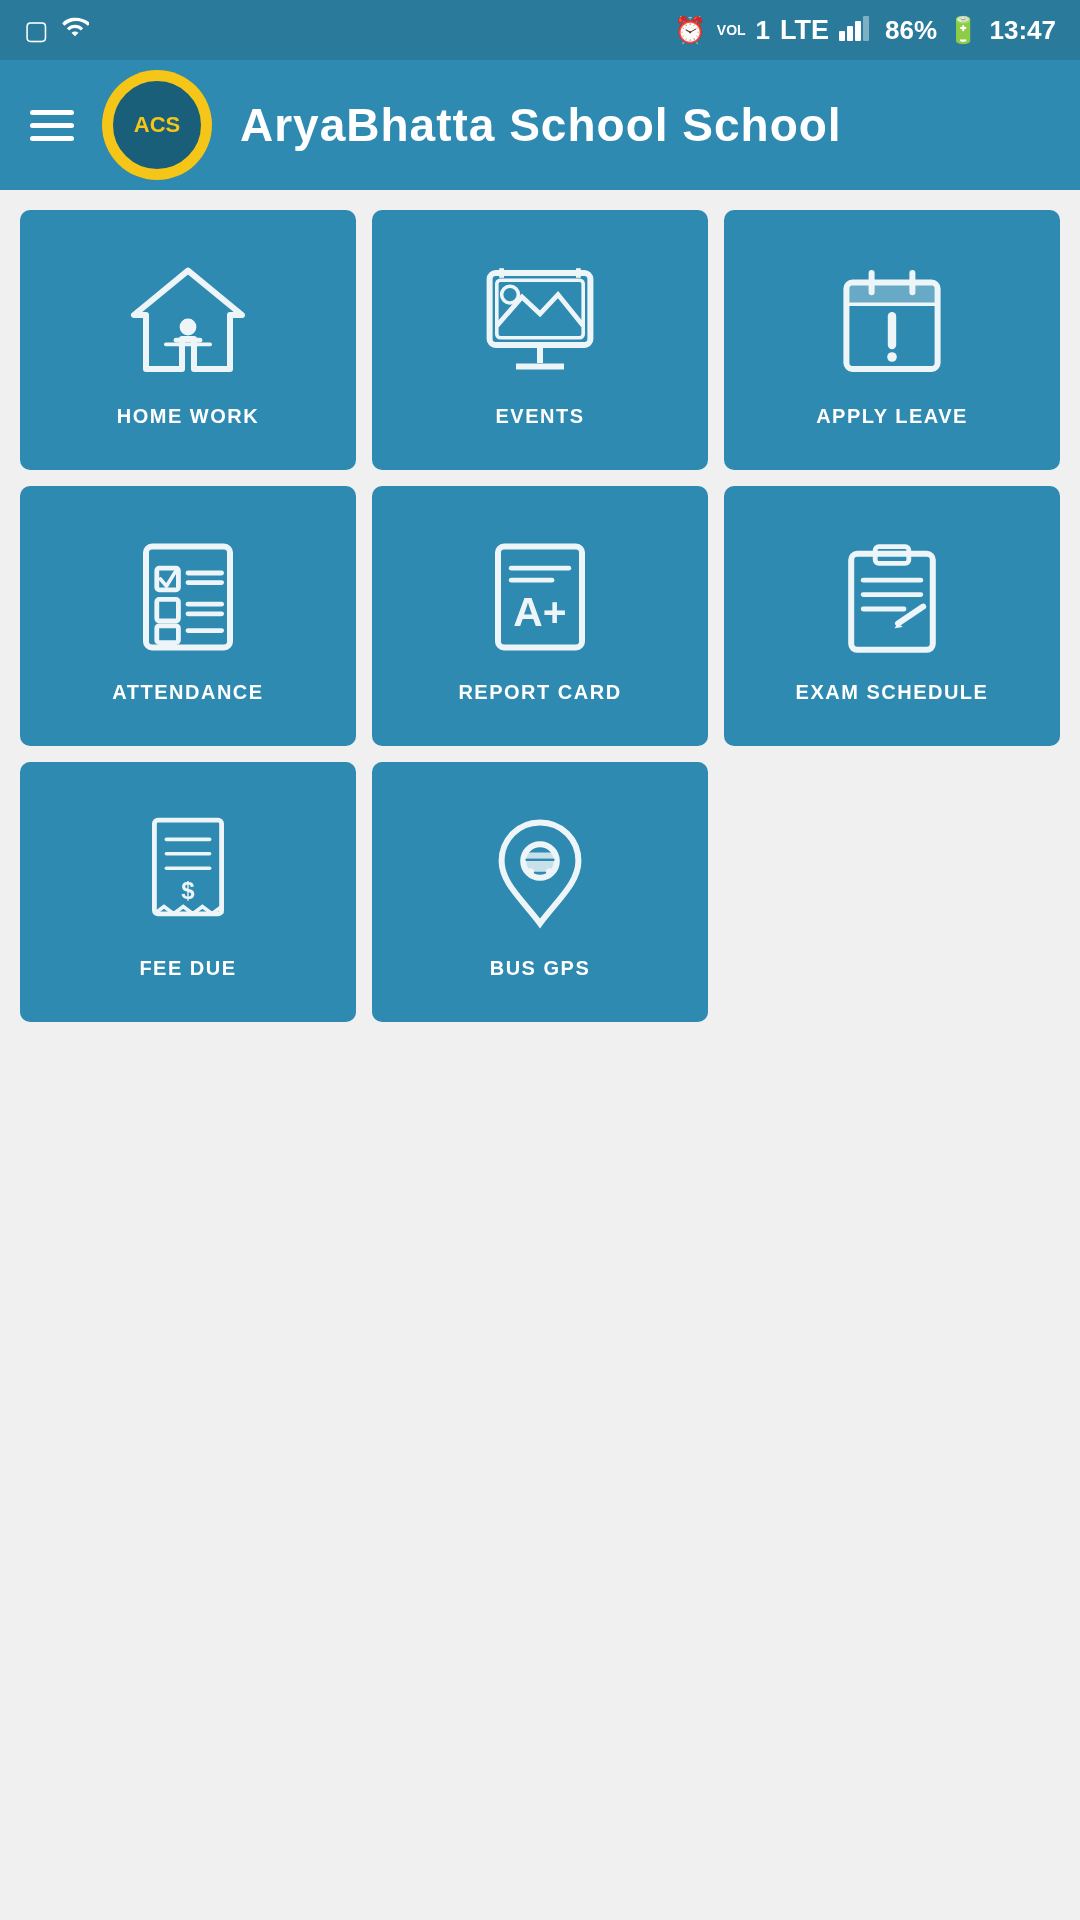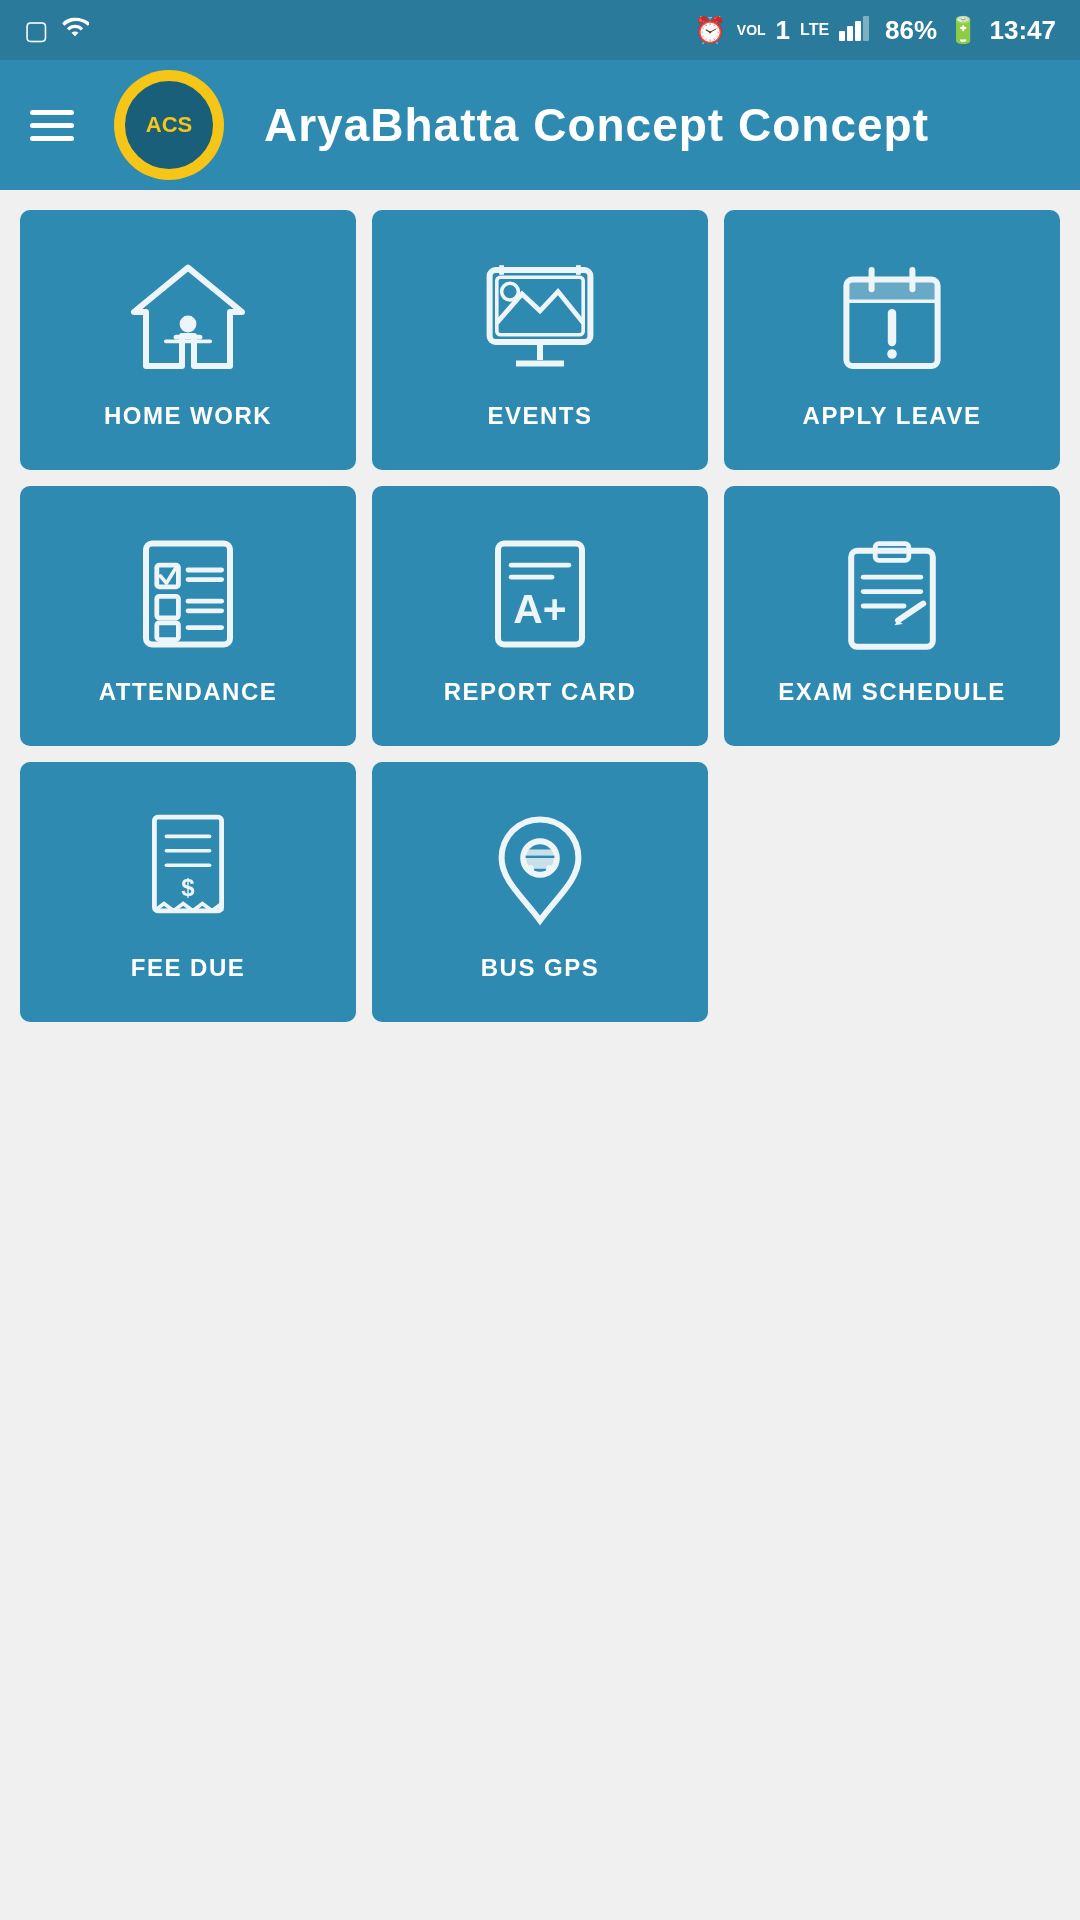--- a/index.html
+++ b/index.html
@@ -41,21 +41,21 @@
     }
 
     
     .header {
       width: 100%;
       height: 130px;
       background-color: #2e8ab0;
       display: flex;
       align-items: center;
       padding: 4px 30px;
-      gap: 40px;
+      gap: 28px;
     }
 
     .hamburger {
       display: flex;
       flex-direction: column;
       gap: 8px;
       cursor: pointer;
     }
 
     .hamburger span {
@@ -138,21 +138,21 @@
 
     .grid-icon svg {
       width: 100%;
       height: 100%;
       fill: white;
       opacity: 0.92;
     }
 
     .grid-label {
       color: white;
-      font-size: 24px;
+      font-size: 20px;
       font-weight: bold;
       text-align: center;
       letter-spacing: 1.5px;
       text-transform: uppercase;
     }
 
     .bottom-area {
       width: 100%;
       height: 700px;
       background: #f0f0f0;
@@ -167,21 +167,21 @@
     <span>
       <svg width="28" height="28" viewBox="0 0 24 24" fill="white">
           <path d="M1 9l2 2c5.523-5.523 14.477-5.523 20 0l2-2C18.93 2.43 5.07 2.43 1 9zm8 8l3 3 3-3a4.237 4.237 0 00-6 0zm-4-4l2 2a7.074 7.074 0 0110 0l2-2C15.14 9.14 8.86 9.14 5 13z"></path>
         </svg>
     </span>
   </div>
   <div class="status-bar-right">
     <span>⏰</span>
     <span style="font-size:14px;">VOL</span>
     <span>1</span>
-    <span style="font-size:16px;">LTE</span>
+    <span style="font-size:27px;">LTE</span>
     <span>
       <svg width="36" height="28" viewBox="0 0 36 28" fill="white">
         <rect x="0" y="18" width="6" height="10" rx="1"></rect>
         <rect x="8" y="13" width="6" height="15" rx="1"></rect>
         <rect x="16" y="8" width="6" height="20" rx="1"></rect>
         <rect x="24" y="3" width="6" height="25" rx="1" opacity="0.4"></rect>
       </svg>
     </span>
     <span>86%</span>
     <span>🔋</span>
@@ -193,21 +193,21 @@
   <div class="hamburger">
     <span></span>
     <span></span>
     <span></span>
   </div>
   <div class="logo-circle">
     <div class="logo-inner">
       <span class="logo-text">ACS</span>
     </div>
   </div>
-  <div class="header-title">AryaBhatta Concept Concept</div>
+  <div class="header-title">AryaBhatta School School</div>
 </div>
 
 <div class="grid-container">
 
   <div class="grid-item">
     <div class="grid-icon">
       <svg viewBox="0 0 100 100" xmlns="http://www.w3.org/2000/svg">
 
         <polygon points="50,8 5,45 15,45 15,90 45,90 45,65 55,65 55,90 85,90 85,45 95,45" fill="none" stroke="white" stroke-width="5" stroke-linejoin="round"></polygon>
 

